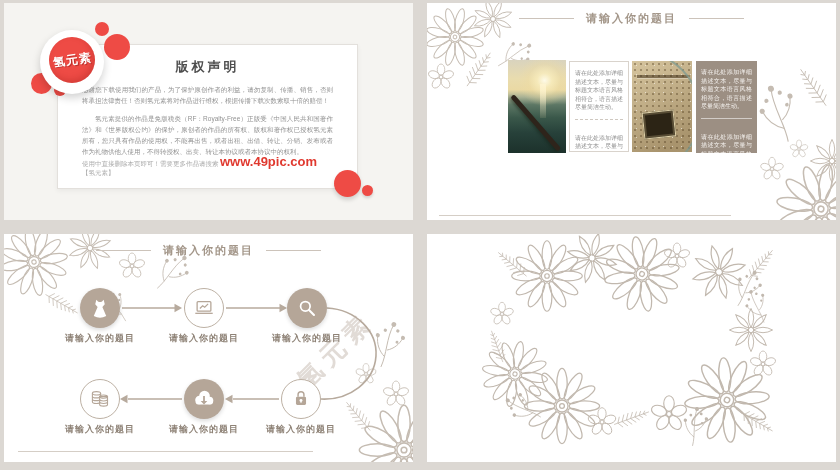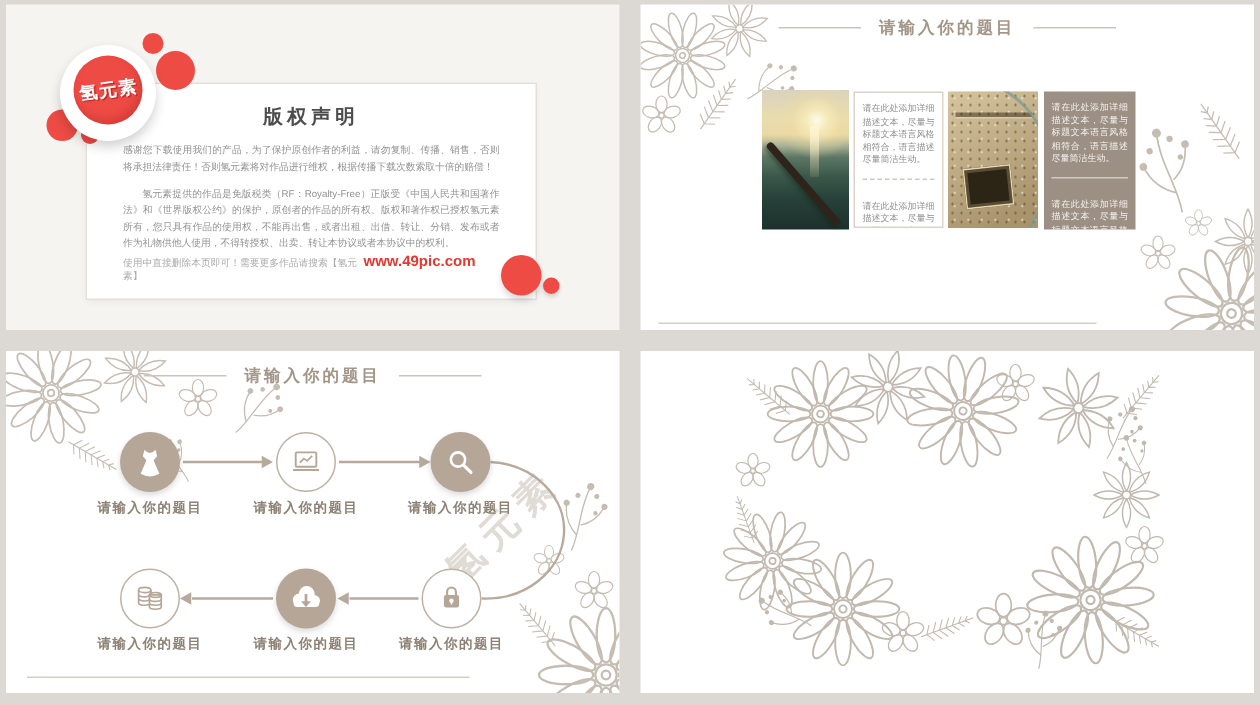--- a/index.html
+++ b/index.html
@@ -15,30 +15,30 @@
     --linec:#ccc3ba;
   }
   .slide{position:absolute;background:#fff;overflow:hidden}
   #slideA{left:4px;top:3px;width:409px;height:217px;background:#f5f4f1}
   #slideB{left:427px;top:3px;width:409px;height:217px}
   #slideC{left:4px;top:234px;width:409px;height:228px}
   #slideD{left:427px;top:234px;width:409px;height:228px}
 
   
   .cr-card{
-    position:absolute;left:53px;top:52px;width:299px;height:143px;
+    position:absolute;left:53px;top:41px;width:299px;height:143px;
     background:#fff;border:1px solid #e3e0dc;border-radius:0;
     box-shadow:0 2px 5px rgba(0,0,0,.05);
   }
   .cr-title{margin-top:13px;text-align:center;font-size:13px;font-weight:bold;color:#4d4d4d;letter-spacing:3px}
   .cr-p{margin:8px 24px 0;font-size:6.5px;line-height:11px;color:#929292;text-align:justify}
   .cr-p.indent{text-indent:2em;margin-top:7px}
   .cr-footer{position:absolute;left:24px;right:24px;bottom:10px;display:flex;align-items:baseline}
   .cr-note{font-size:6.5px;color:#ababab}
-  .cr-url{margin-left:auto;padding-right:16px;font-size:10px;font-weight:bold;color:#e0392f}
+  .cr-url{margin-left:auto;padding-right:16px;font-size:13px;font-weight:bold;color:#e0392f}
   .rdot{position:absolute;border-radius:50%;background:var(--red)}
   .logo-ring{
     position:absolute;left:36px;top:27px;width:64px;height:64px;border-radius:50%;
     background:#fff;box-shadow:0 4px 8px rgba(0,0,0,.18);
   }
   .logo-red{
     position:absolute;left:9px;top:7px;width:46px;height:46px;border-radius:50%;
     background:var(--red);display:flex;align-items:center;justify-content:center;
     box-shadow:inset -2px -3px 6px rgba(140,20,15,.25);
   }

